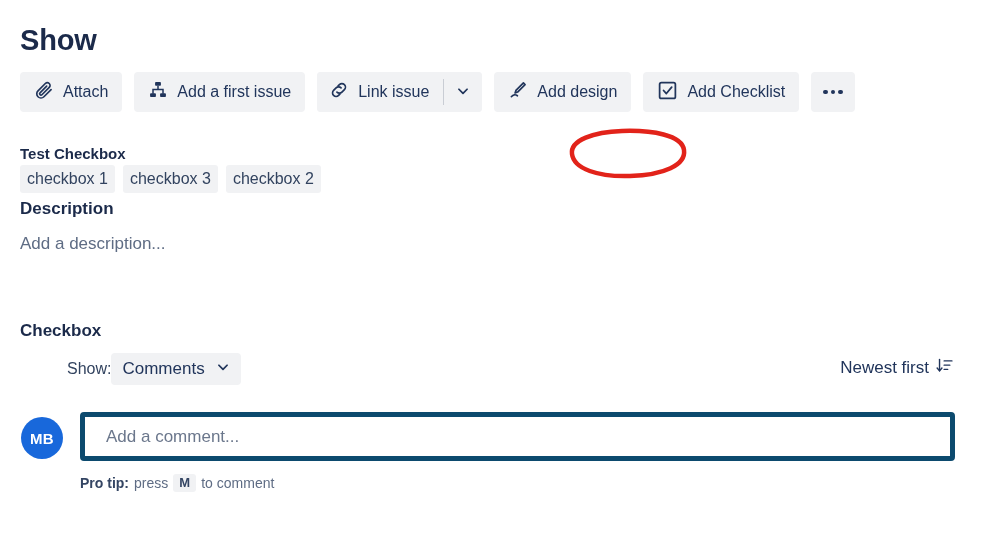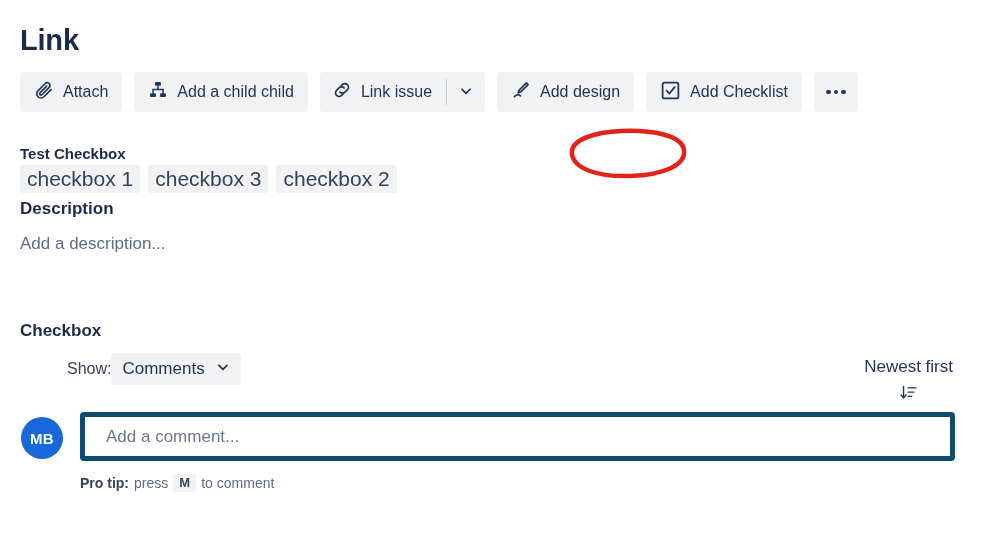--- a/index.html
+++ b/index.html
@@ -115,21 +115,21 @@
     font-weight: bold;
     color: #1B2A4A;
     line-height: 22px;
     padding-top: 1px;
   }
   .pill-group { display: flex; gap: 8px; }
   .pill {
     background: #F1F2F4;
     border-radius: 3px;
     padding: 2px 7px;
-    font-size: 21px;
+    font-size: 16px;
     color: #32435F;
     line-height: 24px;
     cursor: pointer;
   }
 
   
   .annotation {
     position: absolute;
     left: 560px;
     top: 124px;
@@ -190,21 +190,20 @@
     display: flex;
     align-items: center;
     gap: 7px;
     background: transparent;
     border: none;
     font-family: "Liberation Sans", sans-serif;
     font-size: 17px;
     color: #21355B;
     cursor: pointer;
     padding: 4px 2px;
-    flex-direction: column;
   }
 
   
   .comment-row {
     position: absolute;
     left: 21px;
     top: 412px;
     width: 934px;
     display: flex;
     align-items: flex-start;
@@ -265,21 +264,21 @@
     background: #F1F2F4;
     border-radius: 3px;
     font-size: 13px;
     font-weight: bold;
     color: #344563;
   }
 </style>
 </head>
 <body>
 
-<div class="page-title">Link</div>
+<div class="page-title">Show</div>
 
 <div class="action-bar">
 
   <button class="btn">
     <span class="icon">
       <svg width="20" height="20" viewBox="0 0 24 24" fill="none" stroke="#21355B" stroke-width="2" stroke-linecap="round" stroke-linejoin="round">
         <path d="M20.5 11.5l-8.6 8.6a5 5 0 0 1-7.1-7.1l8.8-8.8a3.3 3.3 0 0 1 4.7 4.7l-8.8 8.8a1.6 1.6 0 0 1-2.3-2.3l8-8"></path>
       </svg>
     </span>
     <span class="btn-label">Attach</span>
@@ -287,21 +286,21 @@
 
   <button class="btn">
     <span class="icon">
       <svg width="20" height="20" viewBox="0 0 24 24" fill="none" stroke="#21355B" stroke-width="1.8">
         <rect x="8.5" y="2.5" width="7" height="4.5" rx="1" fill="#21355B" stroke="none"></rect>
         <rect x="2.5" y="16" width="7" height="4.5" rx="1" fill="#21355B" stroke="none"></rect>
         <rect x="14.5" y="16" width="7" height="4.5" rx="1" fill="#21355B" stroke="none"></rect>
         <path d="M12 7.5v4M6 16v-4.5h12V16" stroke-linecap="round"></path>
       </svg>
     </span>
-    <span class="btn-label">Add a child child</span>
+    <span class="btn-label">Add a first issue</span>
   </button>
 
   <div class="split">
     <button class="btn">
       <span class="icon">
         <svg width="20" height="20" viewBox="0 0 24 24" fill="none" stroke="#21355B" stroke-width="2" stroke-linecap="round">
           <path d="M9.5 14.5a4.2 4.2 0 0 0 6 0l3-3a4.2 4.2 0 0 0-6-6l-1.6 1.6"></path>
           <path d="M14.5 9.5a4.2 4.2 0 0 0-6 0l-3 3a4.2 4.2 0 0 0 6 6l1.6-1.6"></path>
         </svg>
       </span>

